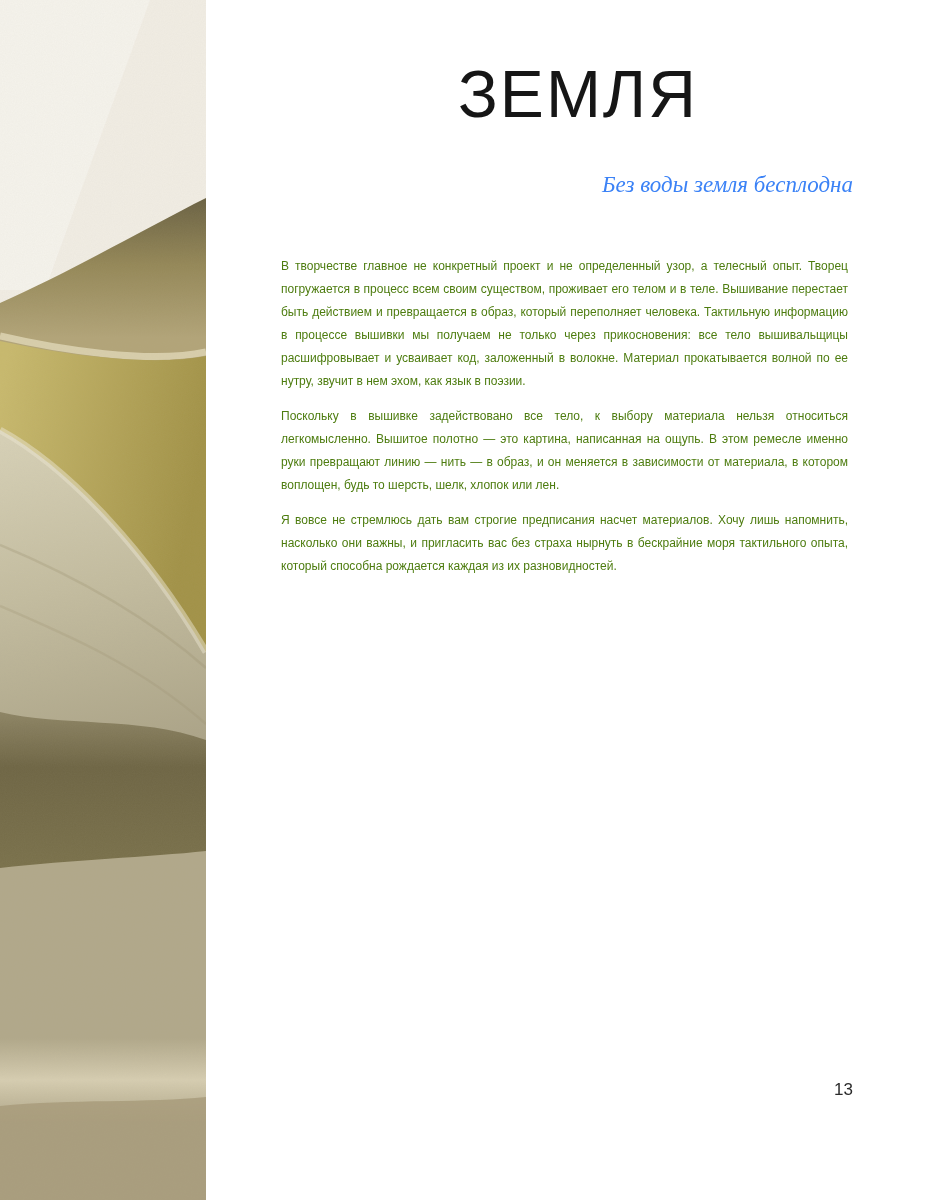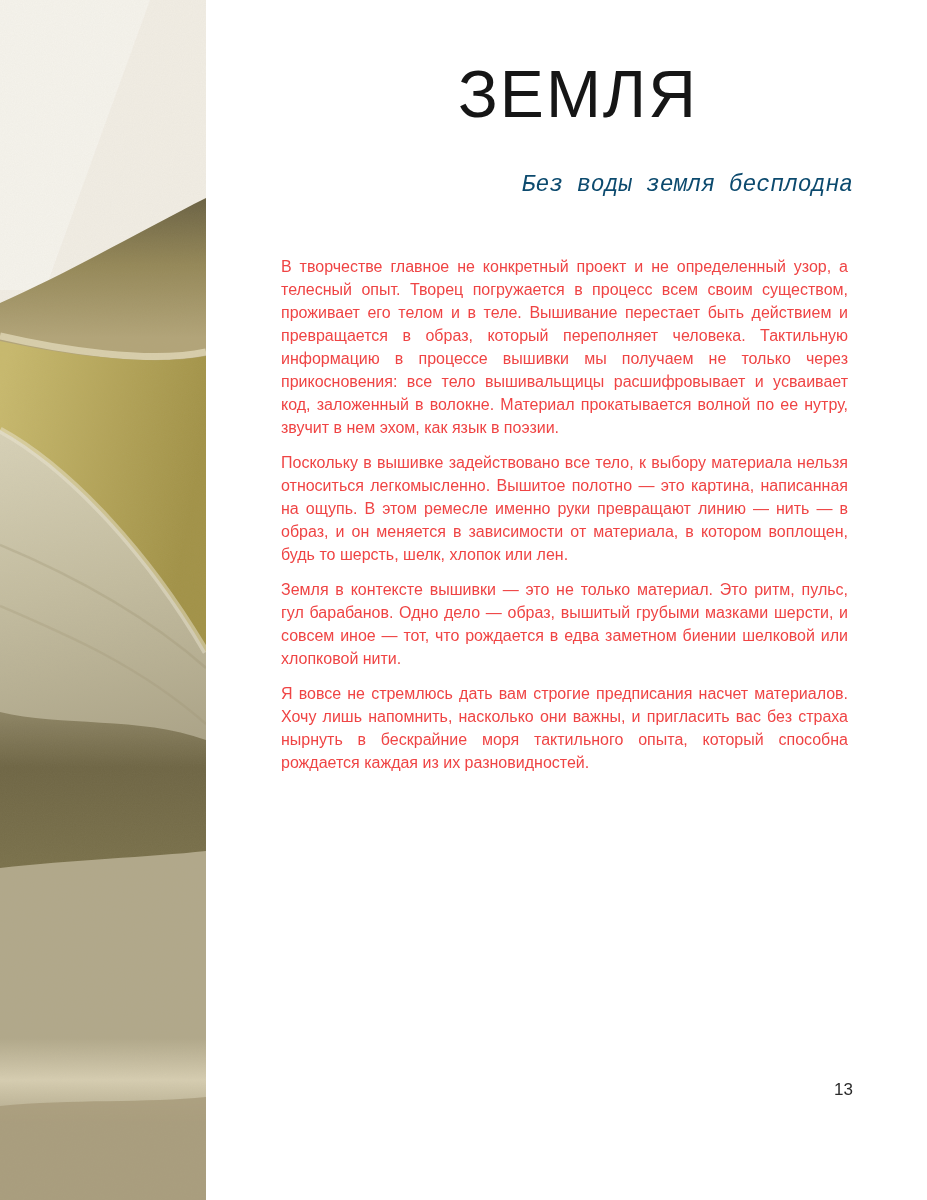--- a/index.html
+++ b/index.html
@@ -15,32 +15,32 @@
   }
   .photo svg{display:block;width:100%;height:100%;}
   .chapter-title{
     position:absolute;left:458px;top:60px;margin:0;
     font-size:66px;font-weight:400;letter-spacing:2px;
     color:#161616;line-height:1.05;
     font-family:"Liberation Sans",sans-serif;
   }
   .epigraph{
     position:absolute;right:74px;top:172px;
-    font-family:Liberation Mono, monospace;
-    font-style:italic;font-size:23px;color:#0c4a6e;
+    font-family:Liberation Serif, serif;
+    font-style:italic;font-size:23px;color:#3b82f6;
     white-space:nowrap;
   }
   .body-text{
     position:absolute;left:281px;top:255px;width:572px;
   }
   .body-text p{
     margin:0 5px 12px 0;
-    font-size:16px;line-height:23px;
+    font-size:12px;line-height:23px;
     text-align:justify;
-    color:#ef4444;
+    color:#4d7c0f;
   }
   .page-number{
     position:absolute;right:74px;top:1080px;
     font-size:17px;color:#2b2b2b;
   }
 </style>
 </head>
 <body>
 
 <div class="page">
@@ -96,19 +96,18 @@
     </svg>
   </figure>
 
   <h1 class="chapter-title">ЗЕМЛЯ</h1>
 
   <div class="epigraph">Без воды земля бесплодна</div>
 
   <div class="body-text">
     <p>В творчестве главное не конкретный проект и не определенный узор, а телес­ный опыт. Творец погружается в процесс всем своим существом, проживает его телом и в теле. Вышивание перестает быть действием и превращается в образ, который переполняет человека. Тактильную информацию в процессе вышивки мы получаем не только через прикосновения: все тело вышиваль­щицы расшифровывает и усваивает код, заложенный в волокне. Материал прокатывается волной по ее нутру, звучит в нем эхом, как язык в поэзии.</p>
     <p>Поскольку в вышивке задействовано все тело, к выбору материала нельзя относиться легкомысленно. Вышитое полотно — это картина, написанная на ощупь. В этом ремесле именно руки превращают линию — нить — в образ, и он меняется в зависимости от материала, в котором воплощен, будь то шерсть, шелк, хлопок или лен.</p>
-    <p>Земля в контексте вышивки — это не только материал. Это ритм, пульс, гул барабанов. Одно дело — образ, вышитый грубыми мазками шерсти, и совсем иное — тот, что рождается в едва заметном биении шелковой или хлопковой нити.</p>
     <p>Я вовсе не стремлюсь дать вам строгие предписания насчет материалов. Хочу лишь напомнить, насколько они важны, и пригласить вас без страха нырнуть в бескрайние моря тактильного опыта, который способна рождается каждая из их разновидностей.</p>
   </div>
 
   <div class="page-number">13</div>
 
 </div>
 
 </body></html>

